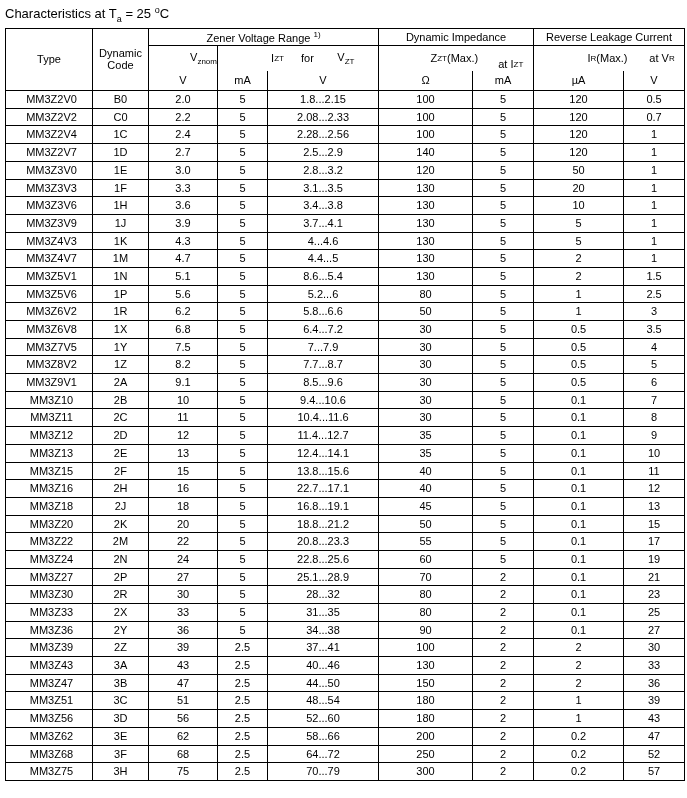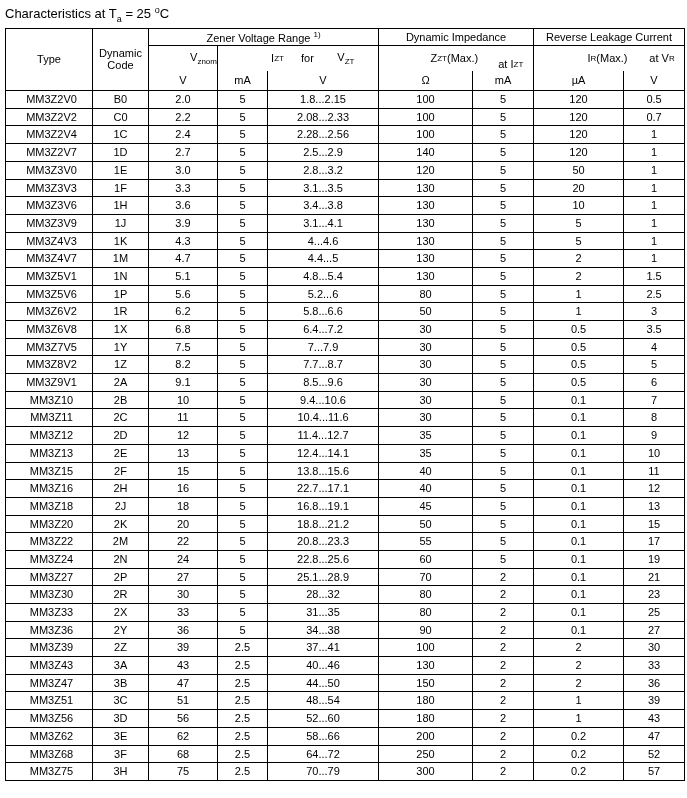--- a/index.html
+++ b/index.html
@@ -211,21 +211,21 @@
           <td>130</td>
           <td>5</td>
           <td>10</td>
           <td>1</td>
         </tr>
         <tr>
           <td>MM3Z3V9</td>
           <td>1J</td>
           <td>3.9</td>
           <td>5</td>
-          <td>3.1...4.1</td>
+          <td>3.7...4.1</td>
           <td>130</td>
           <td>5</td>
           <td>5</td>
           <td>1</td>
         </tr>
         <tr>
           <td>MM3Z4V3</td>
           <td>1K</td>
           <td>4.3</td>
           <td>5</td>
@@ -244,21 +244,21 @@
           <td>130</td>
           <td>5</td>
           <td>2</td>
           <td>1</td>
         </tr>
         <tr>
           <td>MM3Z5V1</td>
           <td>1N</td>
           <td>5.1</td>
           <td>5</td>
-          <td>4.8...5.4</td>
+          <td>8.6...5.4</td>
           <td>130</td>
           <td>5</td>
           <td>2</td>
           <td>1.5</td>
         </tr>
         <tr>
           <td>MM3Z5V6</td>
           <td>1P</td>
           <td>5.6</td>
           <td>5</td>

